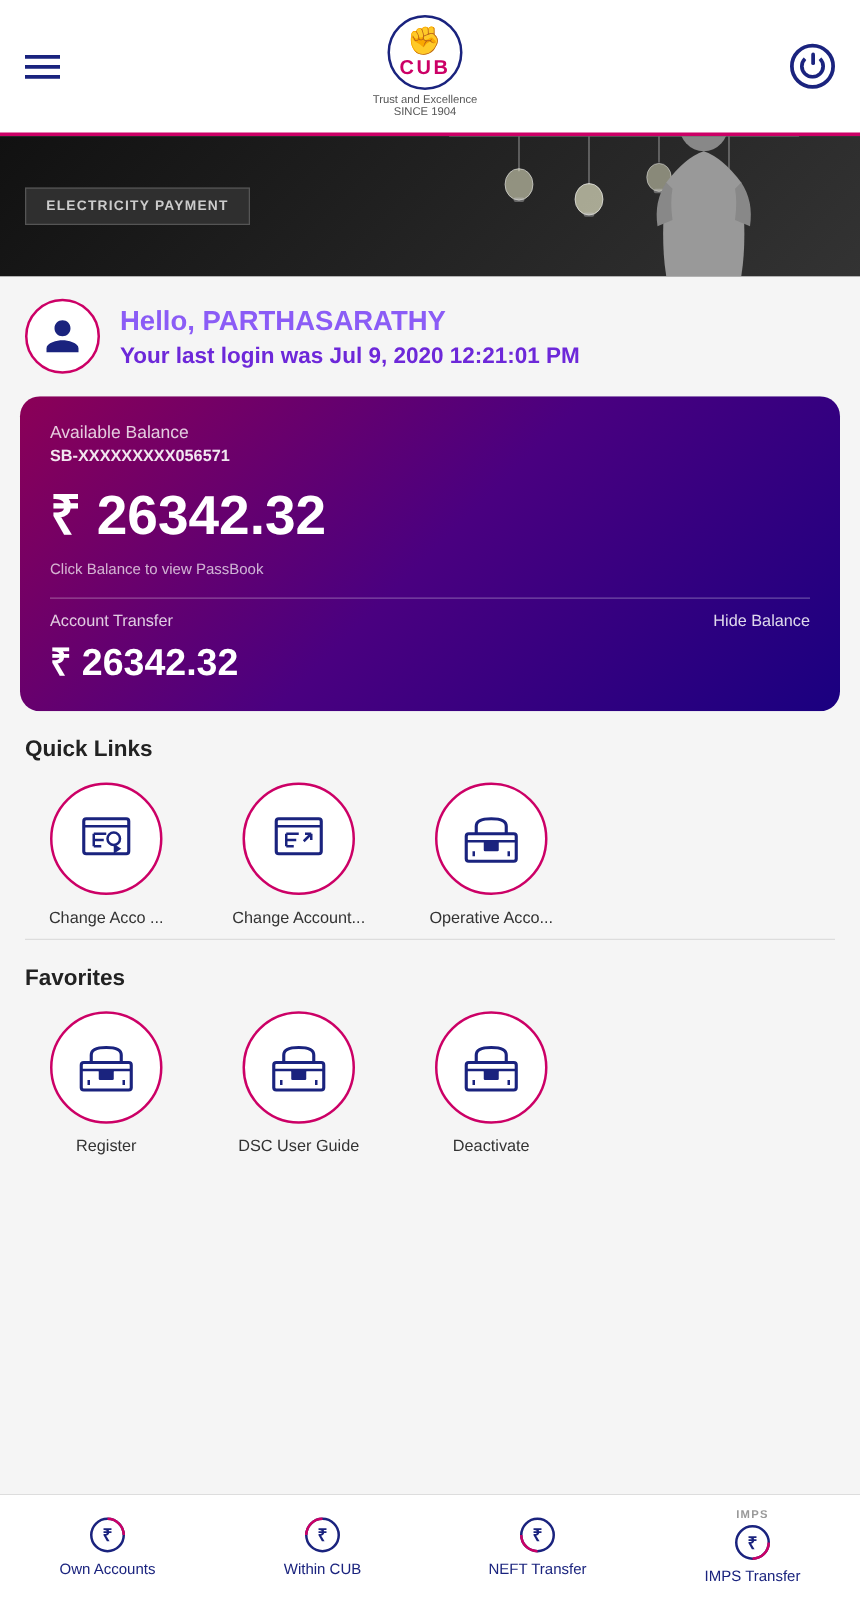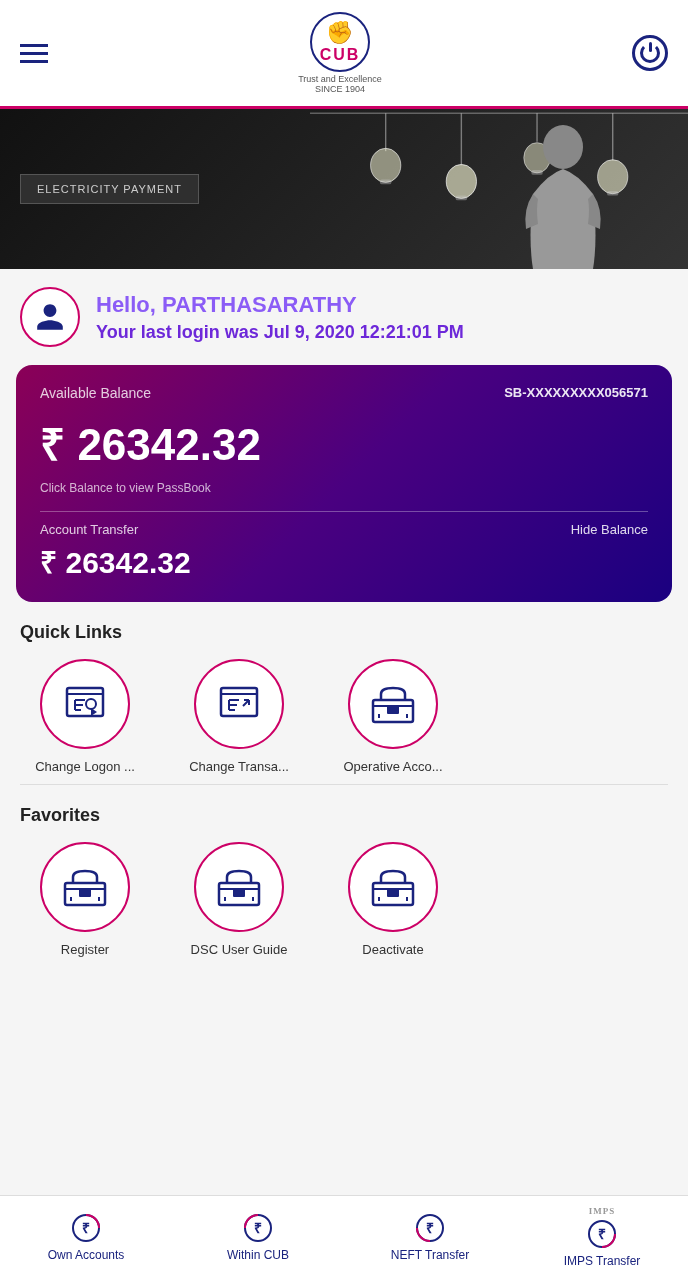--- a/index.html
+++ b/index.html
@@ -96,26 +96,27 @@
       height: 10px;
       background: #1a237e;
       position: absolute;
       top: 4px;
       border-radius: 2px;
     }
 
     
     .banner {
       width: 100%;
-      height: 160px;
+      height: 112px;
       background: #111;
       position: relative;
       overflow: hidden;
       display: flex;
       align-items: center;
+      font-weight: bold;
     }
     .banner-content {
       position: relative;
       width: 100%;
       height: 100%;
     }
     .banner-bg {
       position: absolute;
       inset: 0;
       background: linear-gradient(135deg, #111 0%, #222 50%, #333 100%);
@@ -178,20 +179,21 @@
       border-radius: 16px;
       padding: 20px 24px;
       color: #fff;
       min-width: 580px;
       position: relative;
     }
     .balance-top {
       display: flex;
       justify-content: space-between;
       align-items: flex-start;
+      flex-direction: column;
     }
     .available-label {
       font-size: 14px;
       color: rgba(255,255,255,0.8);
       margin-bottom: 4px;
     }
     .account-number {
       font-size: 13px;
       color: rgba(255,255,255,0.9);
       font-weight: bold;
@@ -316,21 +318,20 @@
       font-weight: 500;
       text-align: center;
     }
     .imps-label-top {
       font-size: 9px;
       color: #999;
       letter-spacing: 1px;
       font-weight: bold;
       text-align: center;
       margin-bottom: -2px;
-      font-family: Liberation Serif, serif;
     }
 
     
     .main-scroll {
       padding-bottom: 90px;
     }
 
     
     .bulb-wire {
       position: absolute;
@@ -440,36 +441,36 @@
             <rect x="6" y="8" width="36" height="28" rx="2" stroke="#1a237e" stroke-width="2.5" fill="none"></rect>
             <line x1="6" y1="14" x2="42" y2="14" stroke="#1a237e" stroke-width="2"></line>
             <line x1="14" y1="20" x2="14" y2="30" stroke="#1a237e" stroke-width="2"></line>
             <line x1="14" y1="20" x2="24" y2="20" stroke="#1a237e" stroke-width="2"></line>
             <line x1="14" y1="25" x2="22" y2="25" stroke="#1a237e" stroke-width="2"></line>
             <line x1="14" y1="30" x2="20" y2="30" stroke="#1a237e" stroke-width="2"></line>
             <path d="M30 28 L30 36 L36 32 Z" fill="#1a237e"></path>
             <circle cx="30" cy="24" r="5" stroke="#1a237e" stroke-width="2" fill="none"></circle>
           </svg>
         </div>
-        <span class="link-label">Change Logon ...</span>
+        <span class="link-label">Change Acco ...</span>
       </div>
 
       <div class="link-item">
         <div class="link-circle">
           <svg viewBox="0 0 48 48" xmlns="http://www.w3.org/2000/svg">
             <rect x="6" y="8" width="36" height="28" rx="2" stroke="#1a237e" stroke-width="2.5" fill="none"></rect>
             <line x1="6" y1="14" x2="42" y2="14" stroke="#1a237e" stroke-width="2"></line>
             <line x1="14" y1="20" x2="14" y2="30" stroke="#1a237e" stroke-width="2"></line>
             <line x1="14" y1="20" x2="24" y2="20" stroke="#1a237e" stroke-width="2"></line>
             <line x1="14" y1="25" x2="22" y2="25" stroke="#1a237e" stroke-width="2"></line>
             <line x1="14" y1="30" x2="20" y2="30" stroke="#1a237e" stroke-width="2"></line>
             <path d="M28 26 L34 20 M34 20 L34 25 M34 20 L29 20" stroke="#1a237e" stroke-width="2" fill="none"></path>
           </svg>
         </div>
-        <span class="link-label">Change Transa...</span>
+        <span class="link-label">Change Account...</span>
       </div>
 
       <div class="link-item">
         <div class="link-circle">
           <svg viewBox="0 0 48 48" xmlns="http://www.w3.org/2000/svg">
             <rect x="4" y="20" width="40" height="22" rx="2" stroke="#1a237e" stroke-width="2.5" fill="none"></rect>
             <path d="M12 20 L12 14 Q12 8 24 8 Q36 8 36 14 L36 20" stroke="#1a237e" stroke-width="2.5" fill="none"></path>
             <line x1="4" y1="26" x2="44" y2="26" stroke="#1a237e" stroke-width="2"></line>
             <rect x="18" y="26" width="12" height="8" rx="1" fill="#1a237e"></rect>
             <line x1="10" y1="34" x2="10" y2="38" stroke="#1a237e" stroke-width="2"></line>

